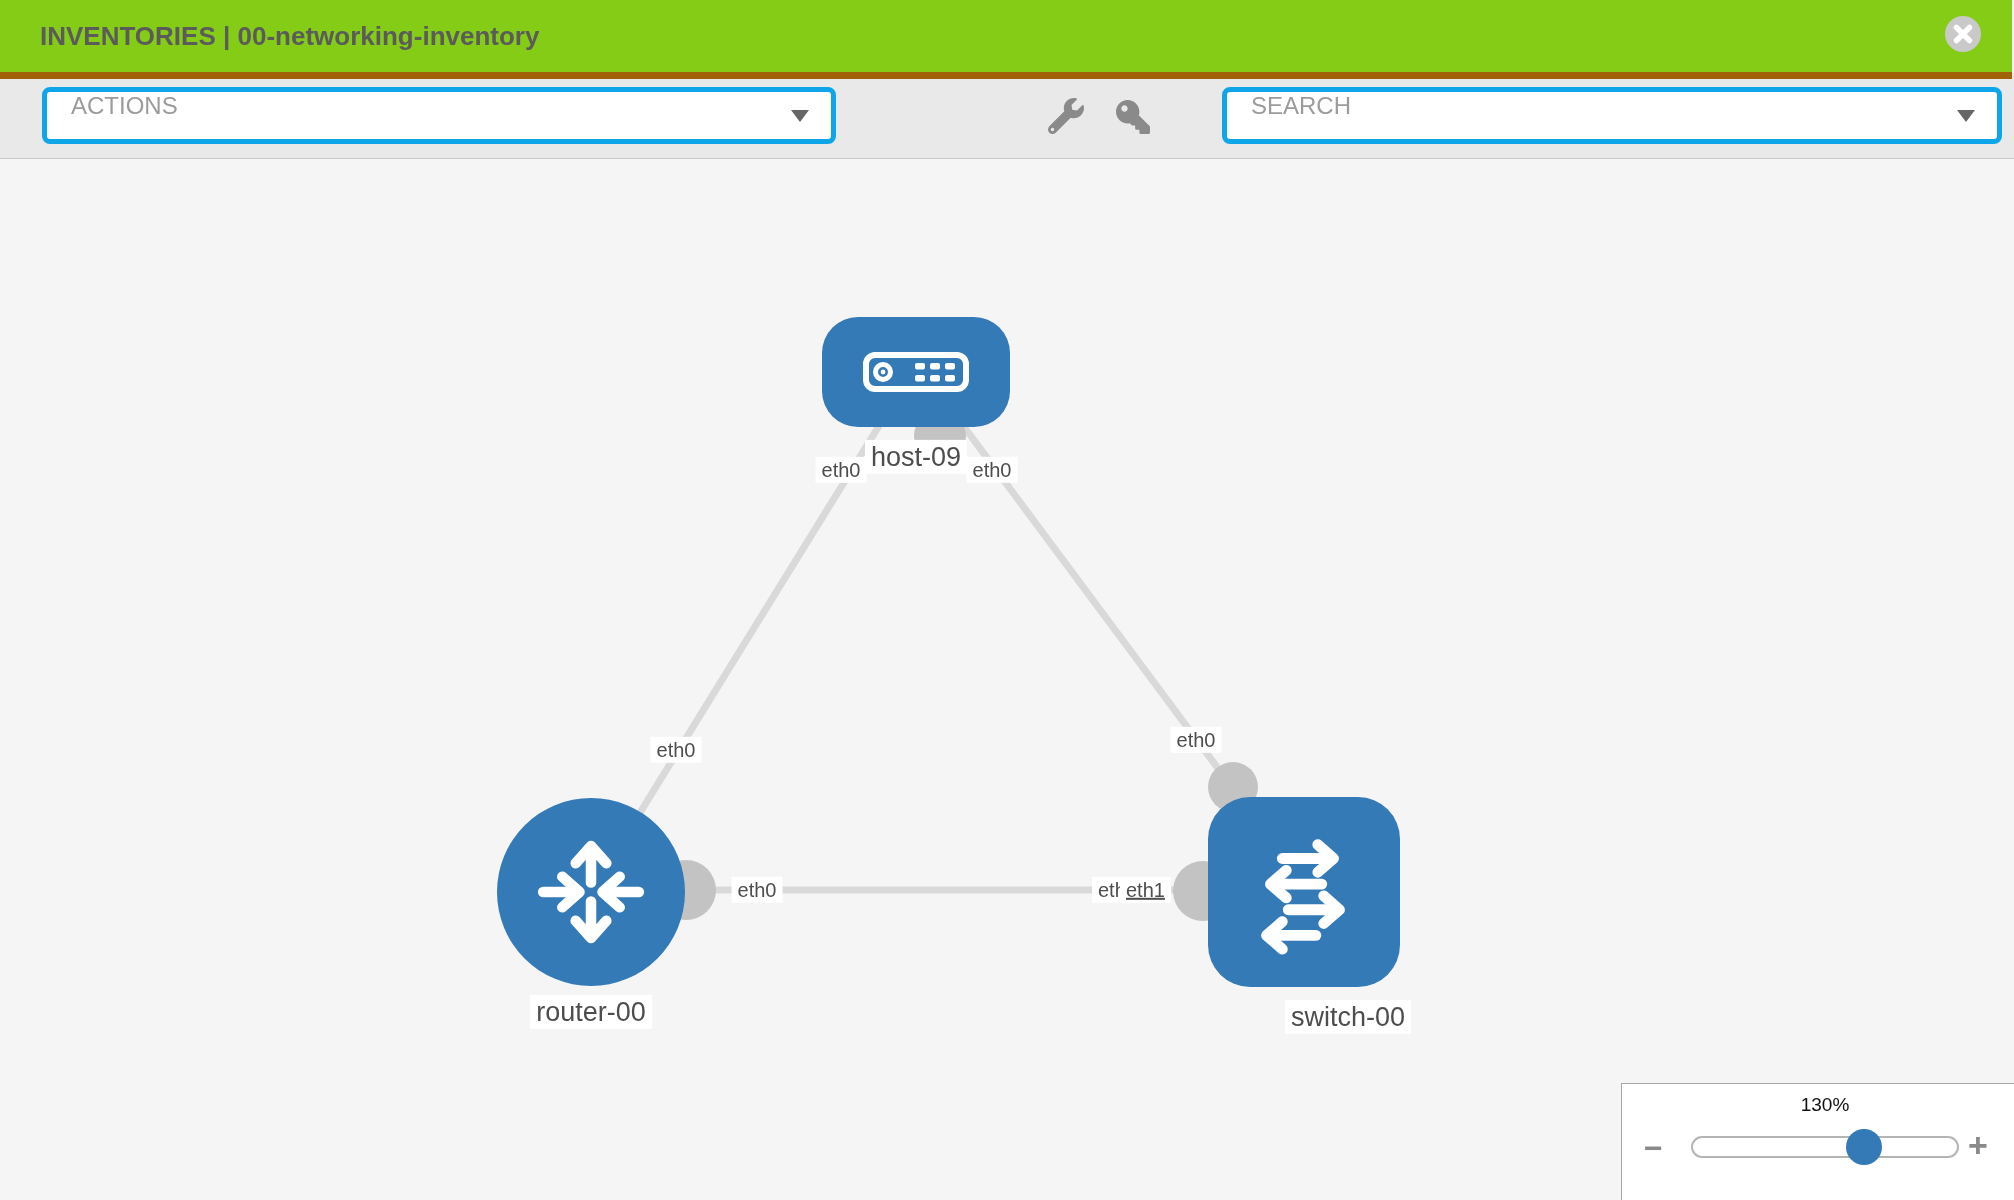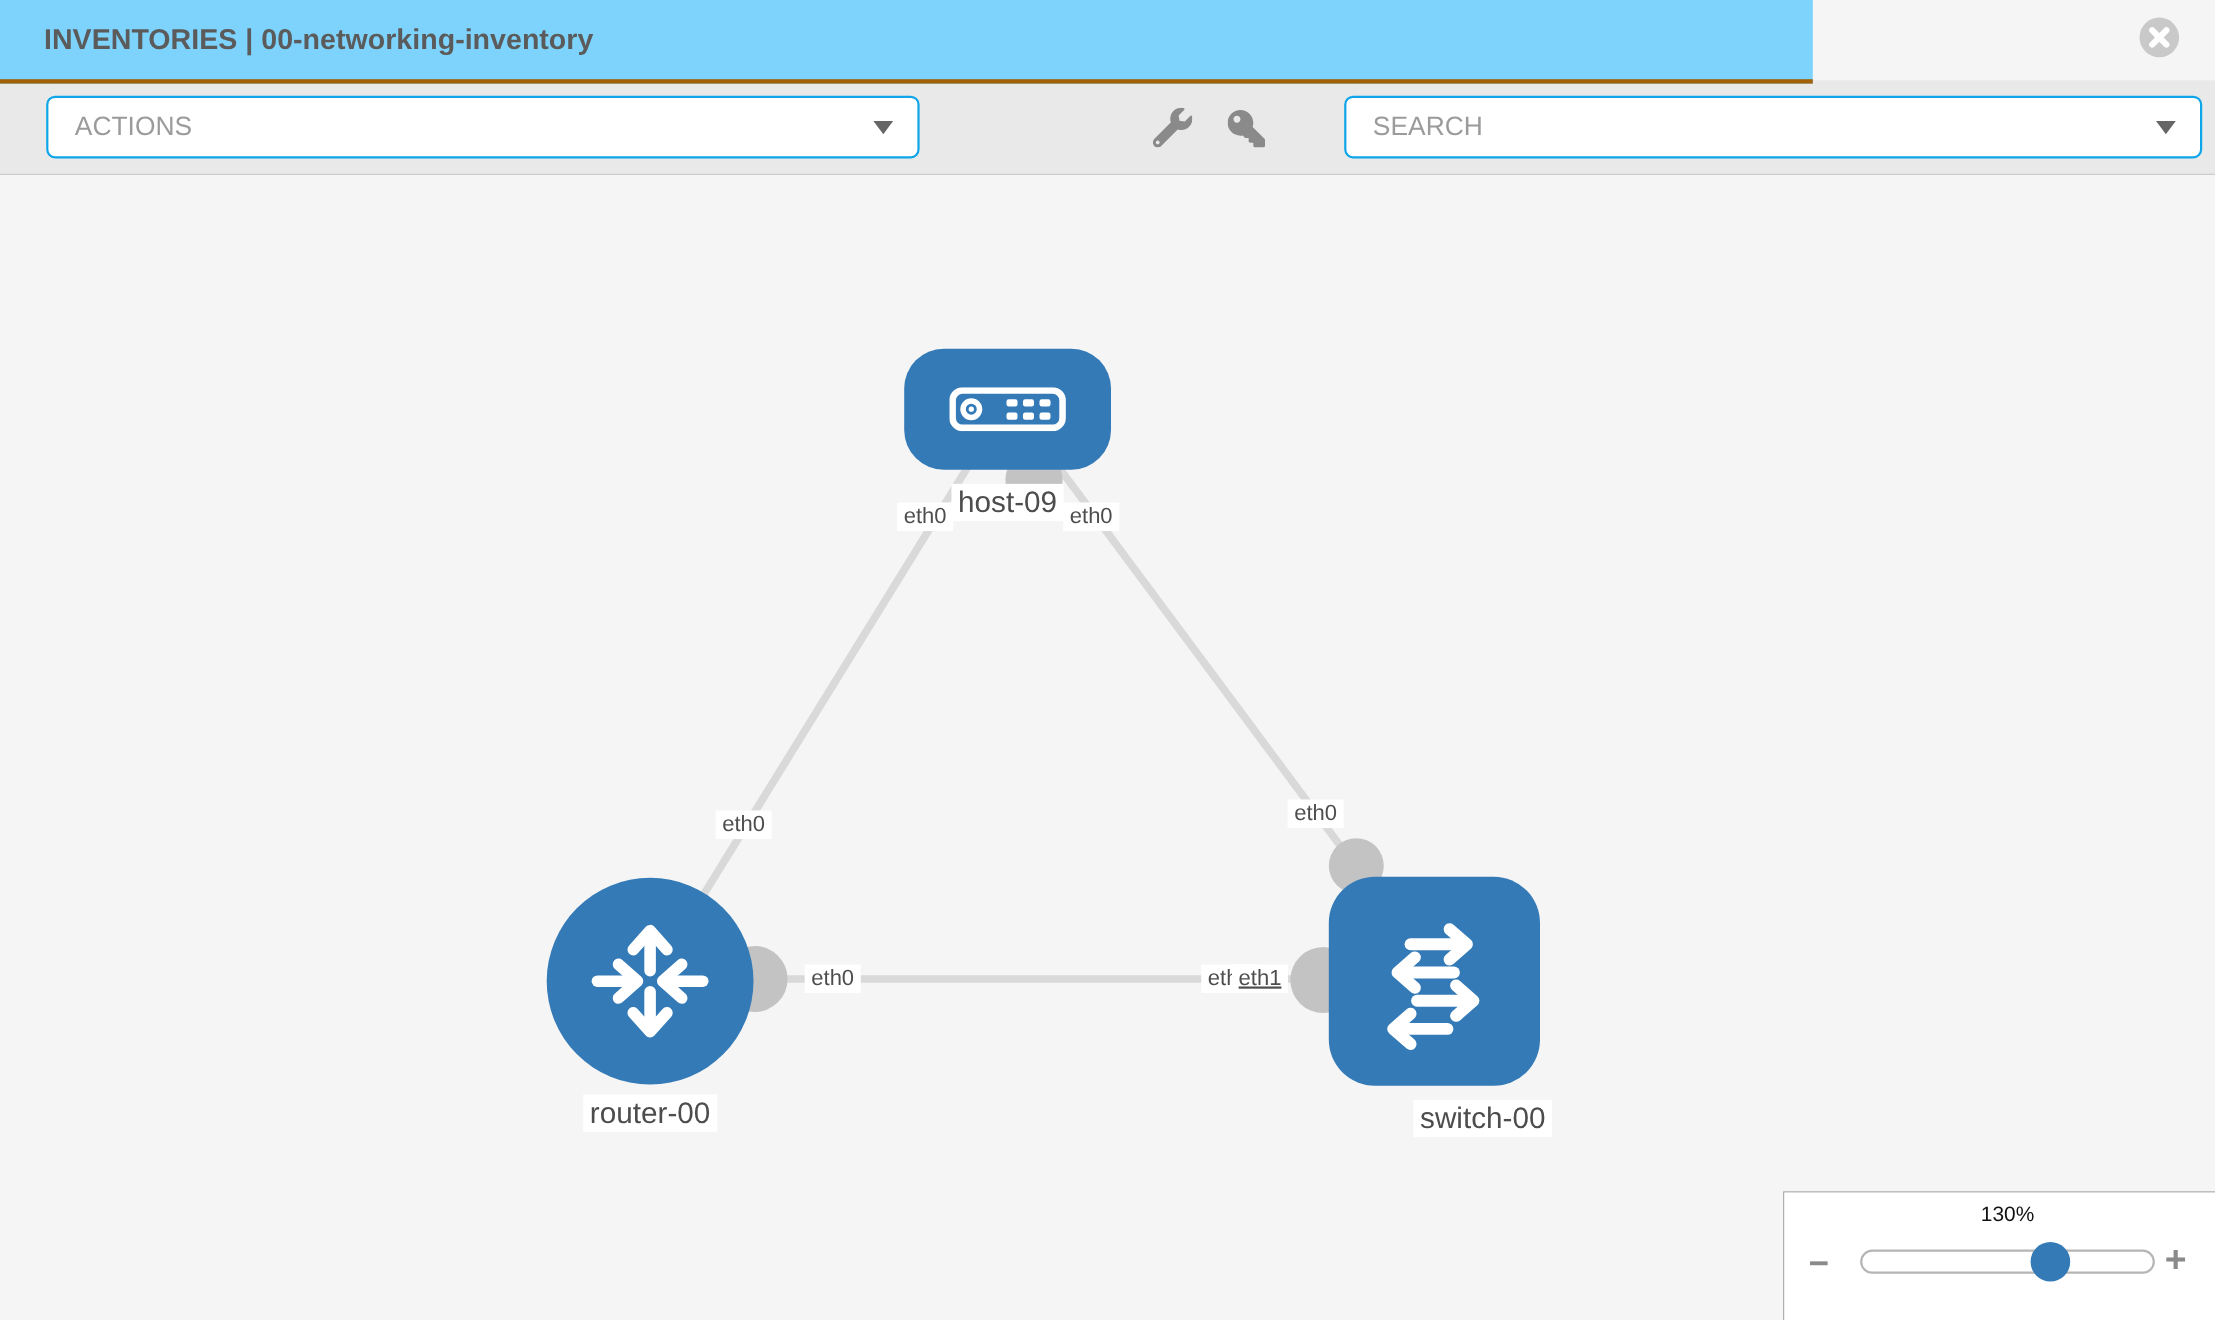--- a/index.html
+++ b/index.html
@@ -3,39 +3,39 @@
 <meta charset="utf-8">
 <style>
   html,body{margin:0;padding:0;}
   body{
     width:2014px;height:1200px;overflow:hidden;position:relative;
     font-family:"Liberation Sans","DejaVu Sans",sans-serif;
     background:#f5f5f5;
   }
   
   .header{
-    position:absolute;left:0;top:0;width:1648px;height:72px;
-    background:#7dd3fc;border-bottom:4px solid #a16207;z-index:10;
+    position:absolute;left:0;top:0;width:2012px;height:72px;
+    background:#84cc16;border-bottom:7px solid #a16207;z-index:10;
   }
   .page-title{
     position:absolute;left:40px;top:50%;transform:translateY(-50%);
     font-size:26px;font-weight:bold;color:#5b5b5b;white-space:nowrap;margin:0;
   }
   .close-btn{
     position:absolute;left:1944px;top:15px;width:38px;height:38px;cursor:pointer;
   }
   
   .toolbar{
     position:absolute;left:0;top:73px;width:2014px;height:85px;
     background:#e9e9e9;border-bottom:1px solid #c9c9c9;z-index:9;
   }
   .select{
     position:absolute;top:14px;height:57px;box-sizing:border-box;
-    background:#fff;border:2px solid #0ea5e9;border-radius:8px;
-    display:flex;align-items:center;padding:0 24px;
+    background:#fff;border:5px solid #0ea5e9;border-radius:8px;
+    display:flex;padding:0 24px;
     color:#9b9b9b;font-size:24px;cursor:pointer;
   }
   .select-actions{left:42px;width:794px;}
   .select-search{left:1184px;width:780px;margin-left:38px;}
   .caret{
     position:absolute;right:22px;top:50%;transform:translateY(-50%);
     width:0;height:0;border-left:9px solid transparent;border-right:9px solid transparent;
     border-top:12px solid #666;
   }
   .tool-btn{position:absolute;width:36px;height:36px;cursor:pointer;}

